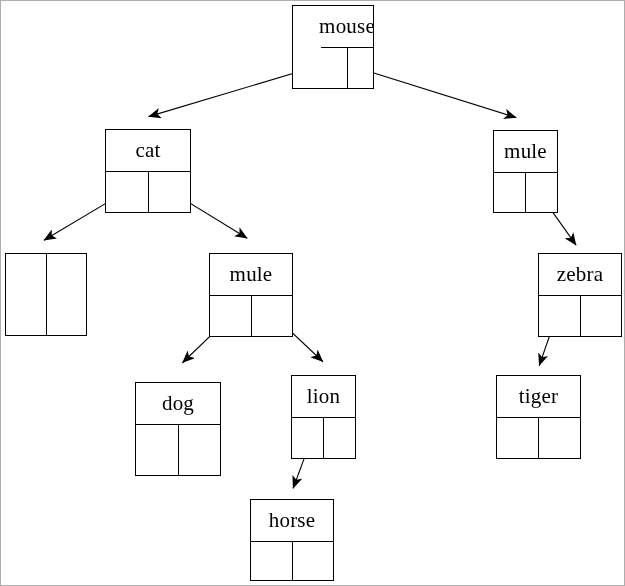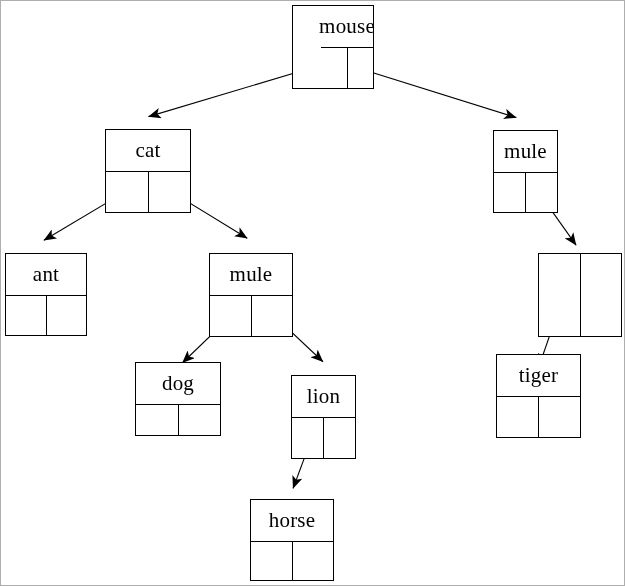--- a/index.html
+++ b/index.html
@@ -80,54 +80,54 @@
         </div>
       </div>
       <div class="node" style="left: 492px; top: 129px; width: 65px; height: 83px; justify-content: center;">
         <div class="node-label">mule</div>
         <div class="node-cells">
           <div class="cell cell-left"></div>
           <div class="cell cell-right"></div>
         </div>
       </div>
       <div class="node" style="left: 4px; top: 252px; width: 82px; height: 83px;">
-        <div class="node-label">ant</div>
         <div class="node-cells">
           <div class="cell cell-left"></div>
           <div class="cell cell-right"></div>
         </div>
       </div>
       <div class="node" style="left: 208px; top: 252px; width: 84px; height: 84px;">
         <div class="node-label">mule</div>
         <div class="node-cells">
           <div class="cell cell-left"></div>
           <div class="cell cell-right"></div>
         </div>
       </div>
       <div class="node" style="left: 537px; top: 252px; width: 84px; height: 84px;">
+        <div class="node-label">zebra</div>
         <div class="node-cells">
           <div class="cell cell-left"></div>
           <div class="cell cell-right"></div>
         </div>
       </div>
-      <div class="node" style="left: 134px; top: 361px; width: 86px; height: 74px;">
+      <div class="node" style="left: 134px; top: 381px; width: 86px; height: 94px;">
         <div class="node-label">dog</div>
         <div class="node-cells">
           <div class="cell cell-left"></div>
           <div class="cell cell-right"></div>
         </div>
       </div>
       <div class="node" style="left: 290px; top: 374px; width: 65px; height: 84px;">
         <div class="node-label">lion</div>
         <div class="node-cells">
           <div class="cell cell-left"></div>
           <div class="cell cell-right"></div>
         </div>
       </div>
-      <div class="node" style="left: 495px; top: 353px; width: 85px; height: 84px;">
+      <div class="node" style="left: 495px; top: 374px; width: 85px; height: 84px;">
         <div class="node-label">tiger</div>
         <div class="node-cells">
           <div class="cell cell-left"></div>
           <div class="cell cell-right"></div>
         </div>
       </div>
       <div class="node" style="left: 249px; top: 498px; width: 84px; height: 82px;">
         <div class="node-label">horse</div>
         <div class="node-cells">
           <div class="cell cell-left"></div>

